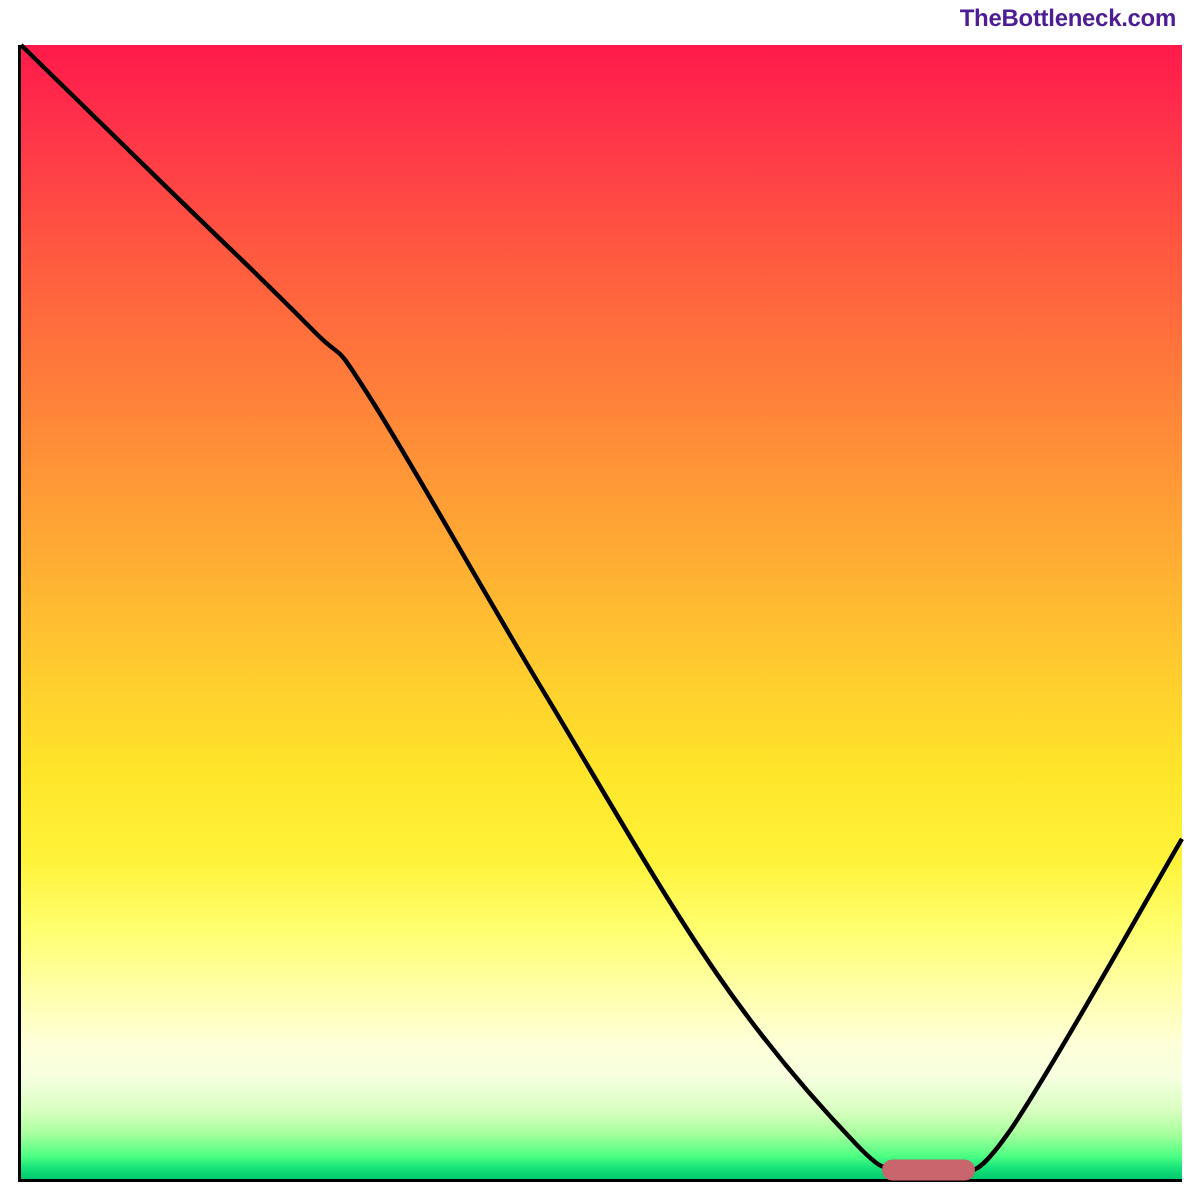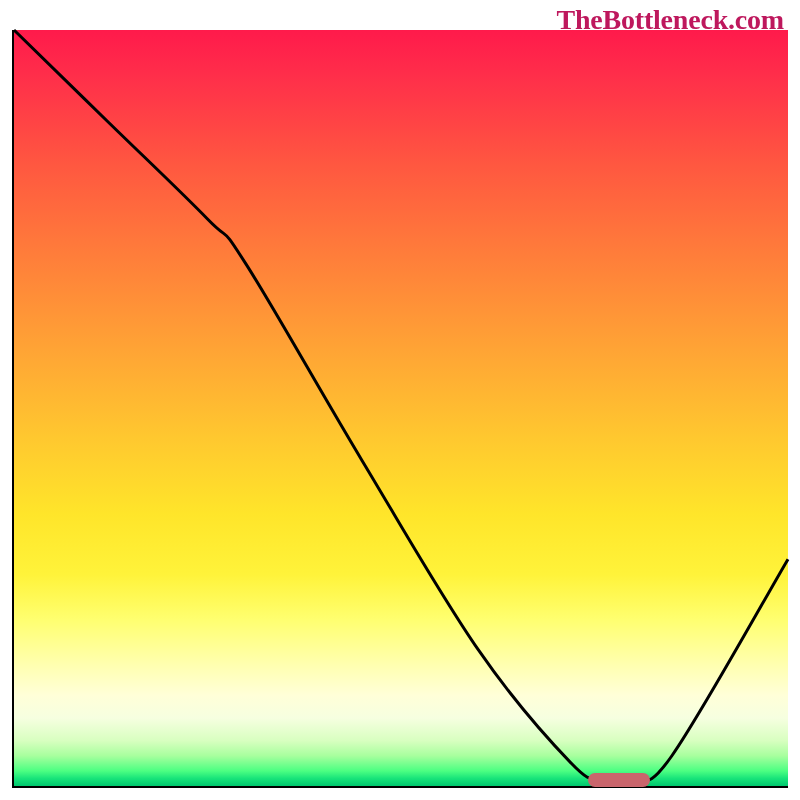--- a/index.html
+++ b/index.html
@@ -8,25 +8,24 @@
     height: 800px;
     background: #ffffff;
     font-family: Arial, Helvetica, sans-serif;
     position: relative;
     overflow: hidden;
   }
   .watermark {
     position: absolute;
     top: 4px;
     right: 16px;
-    font-size: 28px;
+    font-size: 16px;
     font-weight: 600;
-    color: #be185d;
+    color: #4c1d95;
     letter-spacing: -0.2px;
-    font-family: Liberation Serif, serif;
   }
   .plot {
     position: absolute;
     left: 12px;
     top: 30px;
     width: 776px;
     height: 758px;
     border: 2px solid #000;
     border-top: none;
     border-right: none;

